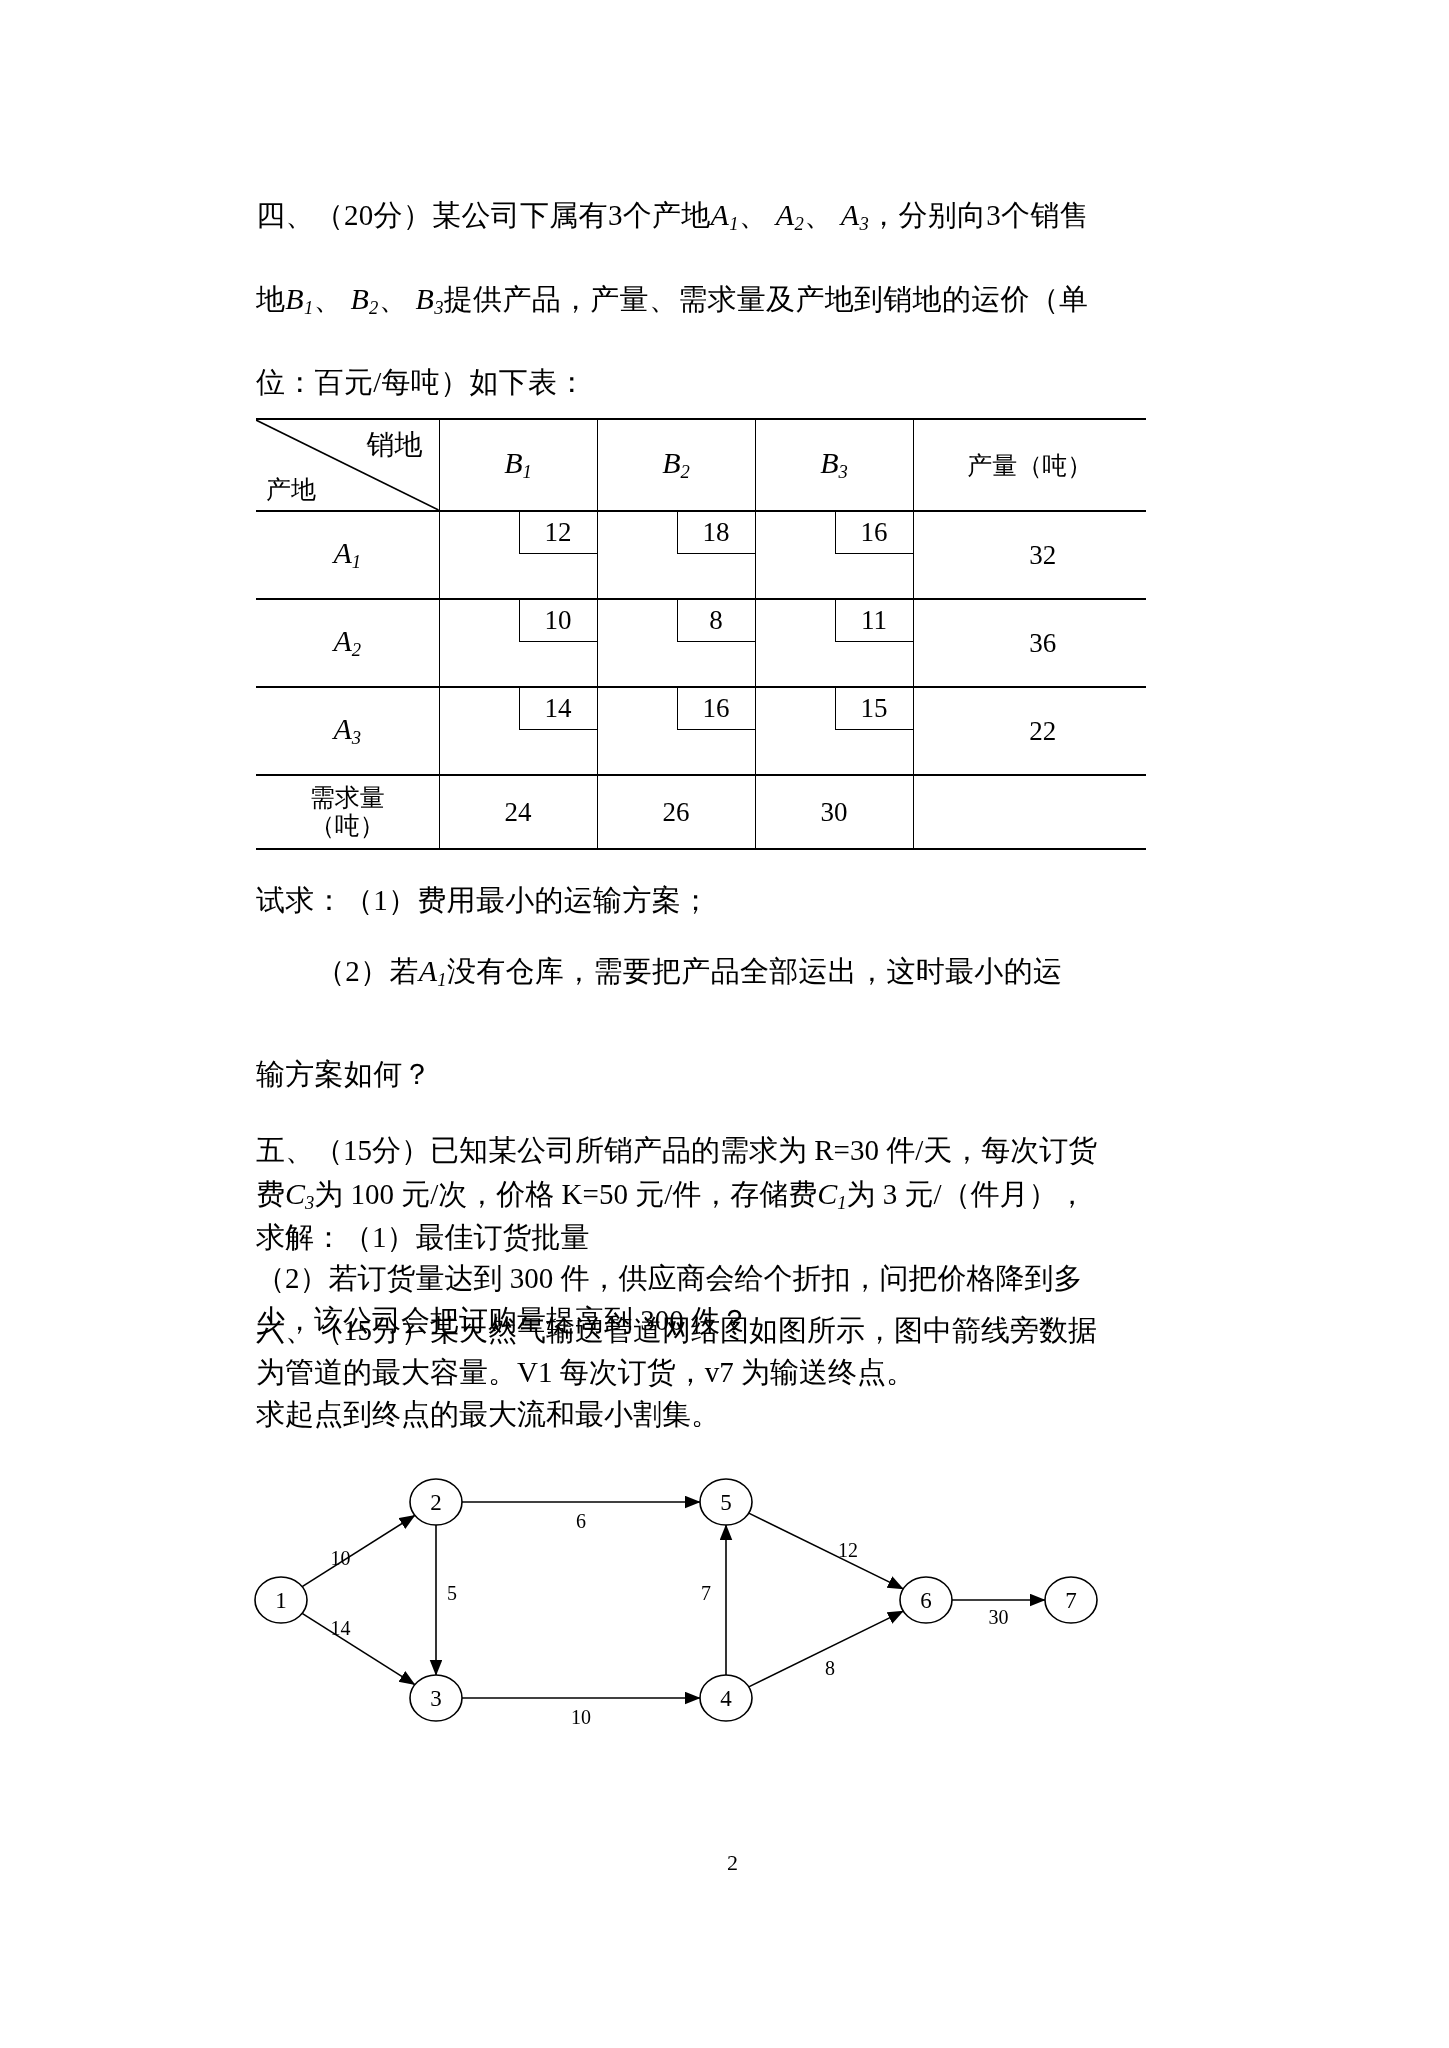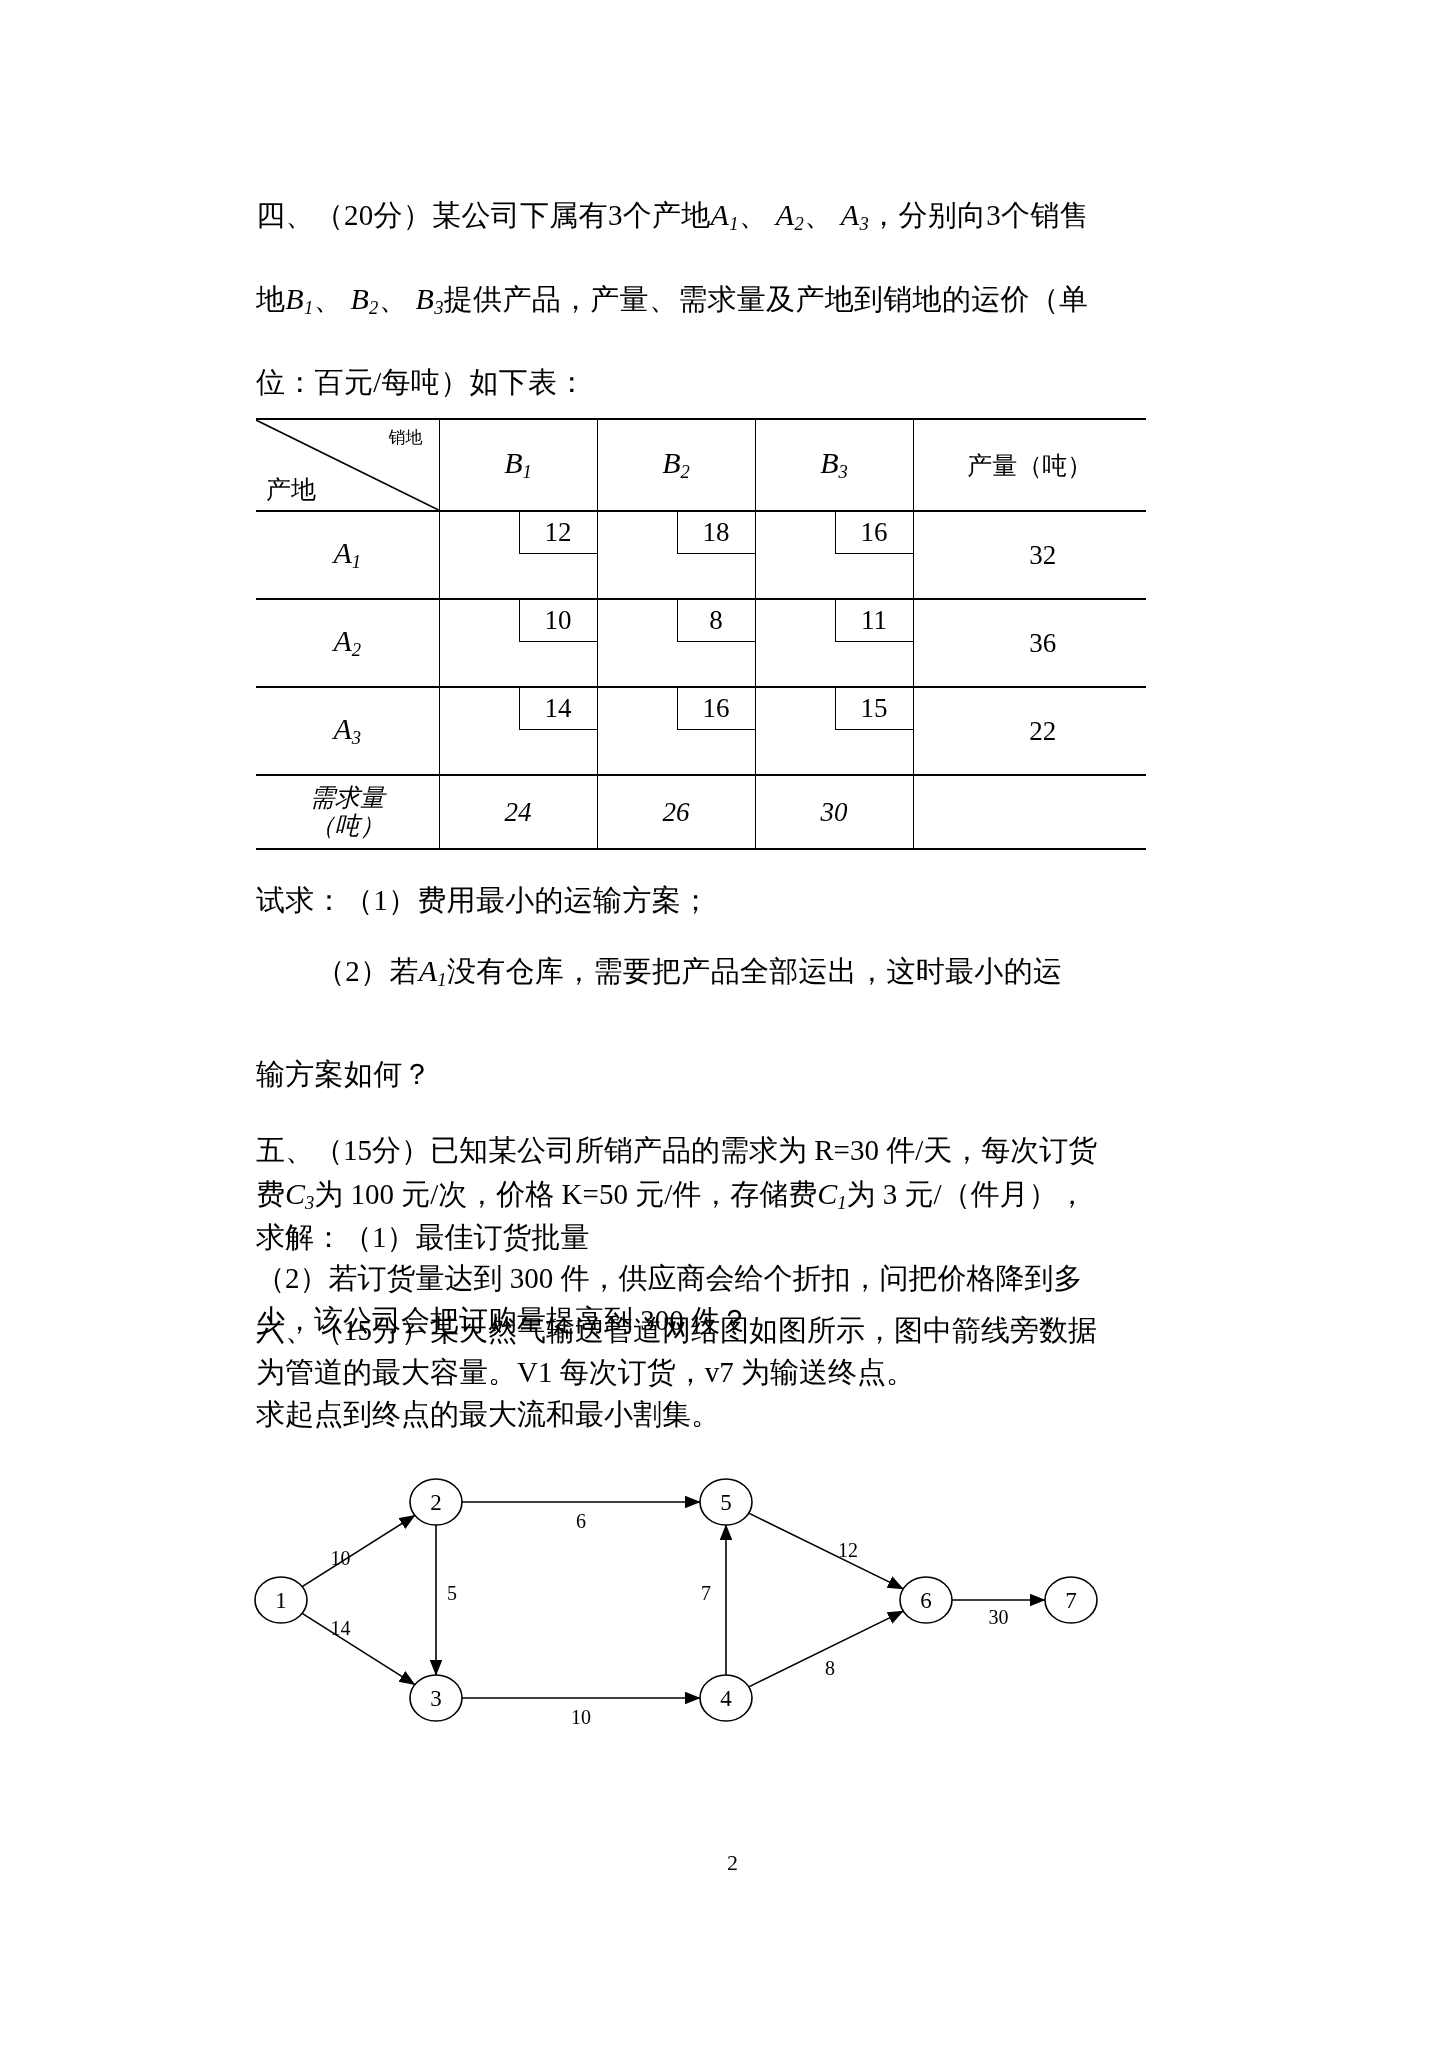--- a/index.html
+++ b/index.html
@@ -92,21 +92,21 @@
   }
   .corner .diag {
     position: absolute;
     left: 0; top: 0;
     width: 100%; height: 100%;
     pointer-events: none;
   }
   .corner .t-sell {
     position: absolute;
     right: 16px; top: 6px;
-    font-size: 17px;
+    font-size: 28px;
     text-align: center;
   }
   .corner .t-prod {
     position: absolute;
     left: 10px; bottom: 4px;
     font-size: 25px;
   }
 
   .datarow td { height: 88px; }
   .cost-cell { position: relative; }
@@ -119,21 +119,21 @@
     border-left: 1.6px solid #000;
     border-bottom: 1.6px solid #000;
     display: flex;
     align-items: center;
     justify-content: center;
     font-size: 27px;
     background: #fff;
   }
   .rowlabel { font-size: 30px; }
   .supply-val { font-size: 27px; text-align: left; padding-left: 26px !important; margin-left: 20px; }
-  .demandrow td { height: 74px; font-style: italic; }
+  .demandrow td { height: 74px; }
   .demand-label {
     font-size: 25px;
     line-height: 1.12;
   }
   .demand-val { font-size: 27px; }
 
   
   #q4-after1 { position: absolute; left: 0px;   top: 686px; }
   #q4-after2 { position: absolute; left: 60px;  top: 756px; }
   #q4-after3 { position: absolute; left: 0px;   top: 840px; margin-top: 20px; }

